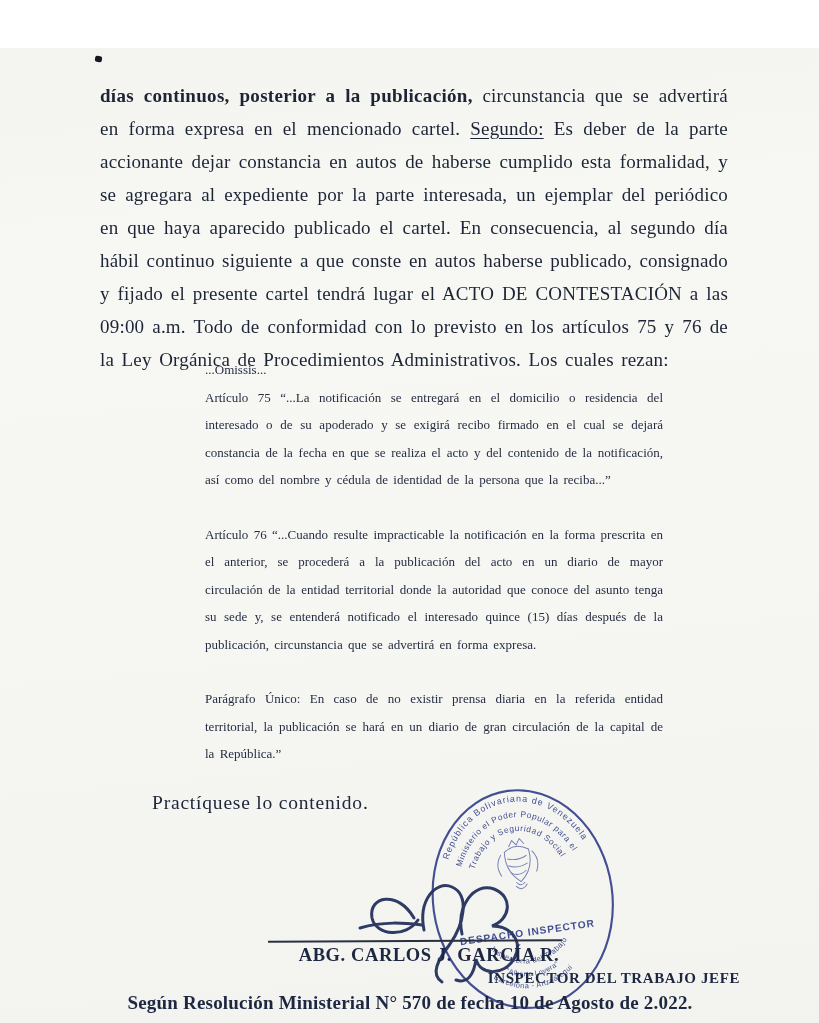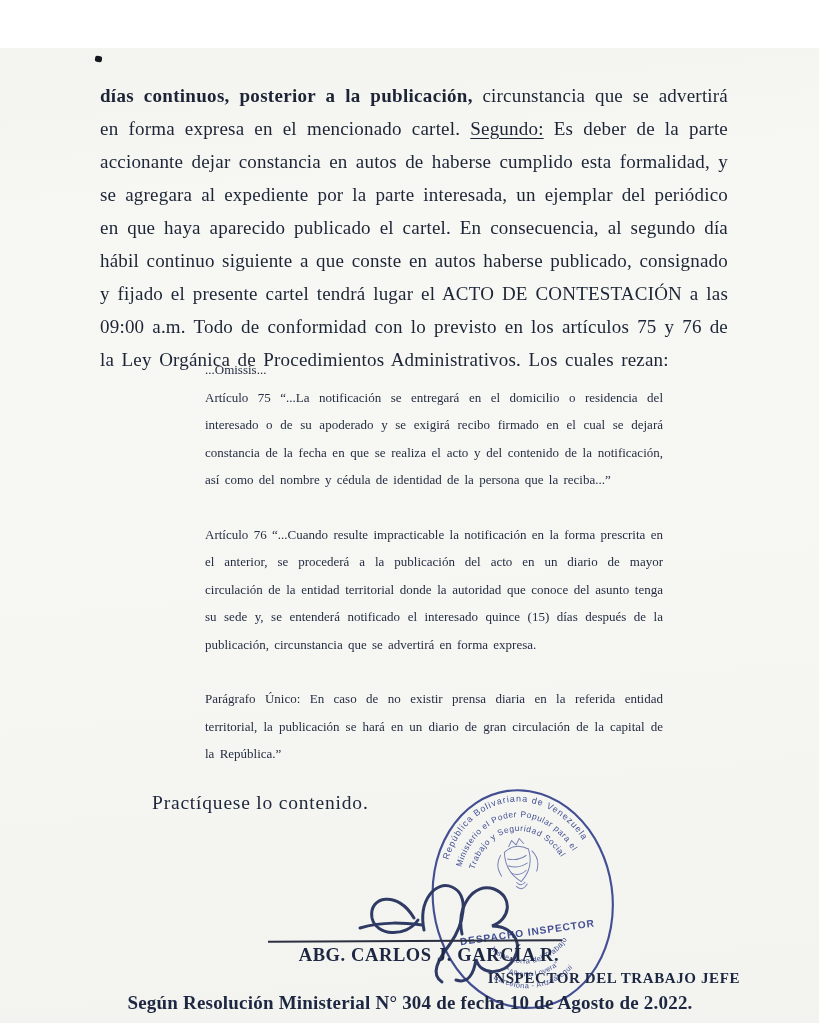--- a/index.html
+++ b/index.html
@@ -125,19 +125,19 @@
       <path d="M 72,66 C 66,36 84,16 100,23 C 118,31 112,60 98,80 C 86,96 78,110 90,118"></path>
       <path d="M 110,70 C 104,42 122,18 142,25 C 162,33 158,56 140,62 C 158,62 172,76 162,95 C 152,112 128,112 124,95 C 122,110 116,120 104,116"></path>
     </g>
   </svg>
 
   <div class="sig-rule"></div>
 
   <div class="sig-block">
     <div class="name">ABG. CARLOS J. GARCÍA R.</div>
     <div class="title">INSPECTOR DEL TRABAJO JEFE</div>
-    <div class="resolution">Según Resolución Ministerial N° 304 de fecha 10 de Agosto de 2.022.</div>
+    <div class="resolution">Según Resolución Ministerial N° 570 de fecha 10 de Agosto de 2.022.</div>
     <div class="notified">Notificado en fecha 19 de Septiembre de 2031.</div>
   </div>
 
   <div class="initials">C.G/A.R</div>
 
 </div>
 
 </body></html>

